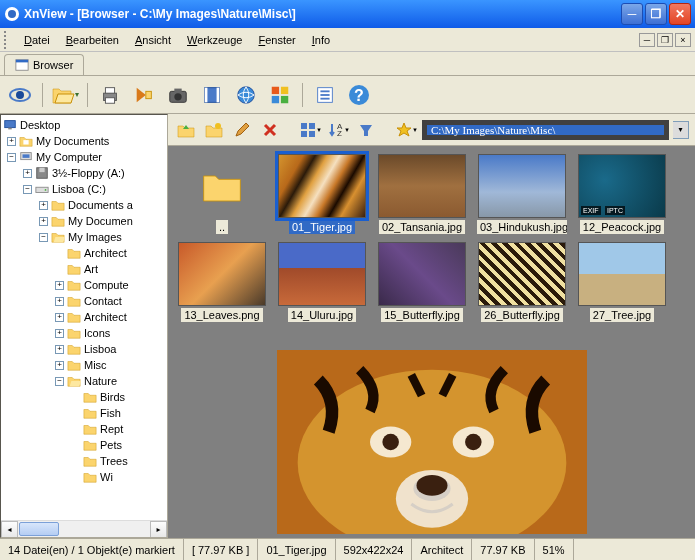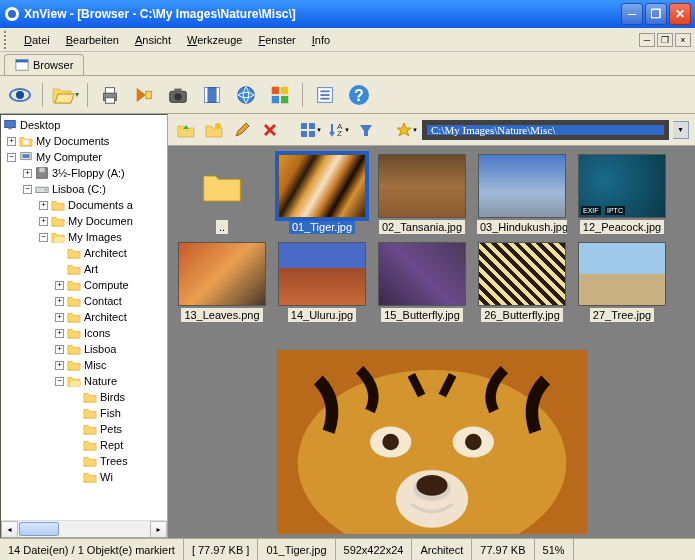--- a/index.html
+++ b/index.html
@@ -305,27 +305,27 @@
       <div class="tree-node" style="padding-left:80px">
           <svg class="tree-icon" viewBox="0 0 16 16">
             <path class="folder-svg" d="M1 4 L6 4 L8 6 L15 6 L15 14 L1 14 Z"></path>
           </svg>
           <span class="tree-label">Fish</span>
         </div>
       <div class="tree-node" style="padding-left:80px">
           <svg class="tree-icon" viewBox="0 0 16 16">
             <path class="folder-svg" d="M1 4 L6 4 L8 6 L15 6 L15 14 L1 14 Z"></path>
           </svg>
+          <span class="tree-label">Rept</span>
+        </div>
+      <div class="tree-node" style="padding-left:80px">
+          <svg class="tree-icon" viewBox="0 0 16 16">
+            <path class="folder-svg" d="M1 4 L6 4 L8 6 L15 6 L15 14 L1 14 Z"></path>
+          </svg>
           <span class="tree-label">Pets</span>
-        </div>
-      <div class="tree-node" style="padding-left:80px">
-          <svg class="tree-icon" viewBox="0 0 16 16">
-            <path class="folder-svg" d="M1 4 L6 4 L8 6 L15 6 L15 14 L1 14 Z"></path>
-          </svg>
-          <span class="tree-label">Rept</span>
         </div>
       <div class="tree-node" style="padding-left:80px">
           <svg class="tree-icon" viewBox="0 0 16 16">
             <path class="folder-svg" d="M1 4 L6 4 L8 6 L15 6 L15 14 L1 14 Z"></path>
           </svg>
           <span class="tree-label">Trees</span>
         </div>
       <div class="tree-node" style="padding-left:80px">
           <svg class="tree-icon" viewBox="0 0 16 16">
             <path class="folder-svg" d="M1 4 L6 4 L8 6 L15 6 L15 14 L1 14 Z"></path>

